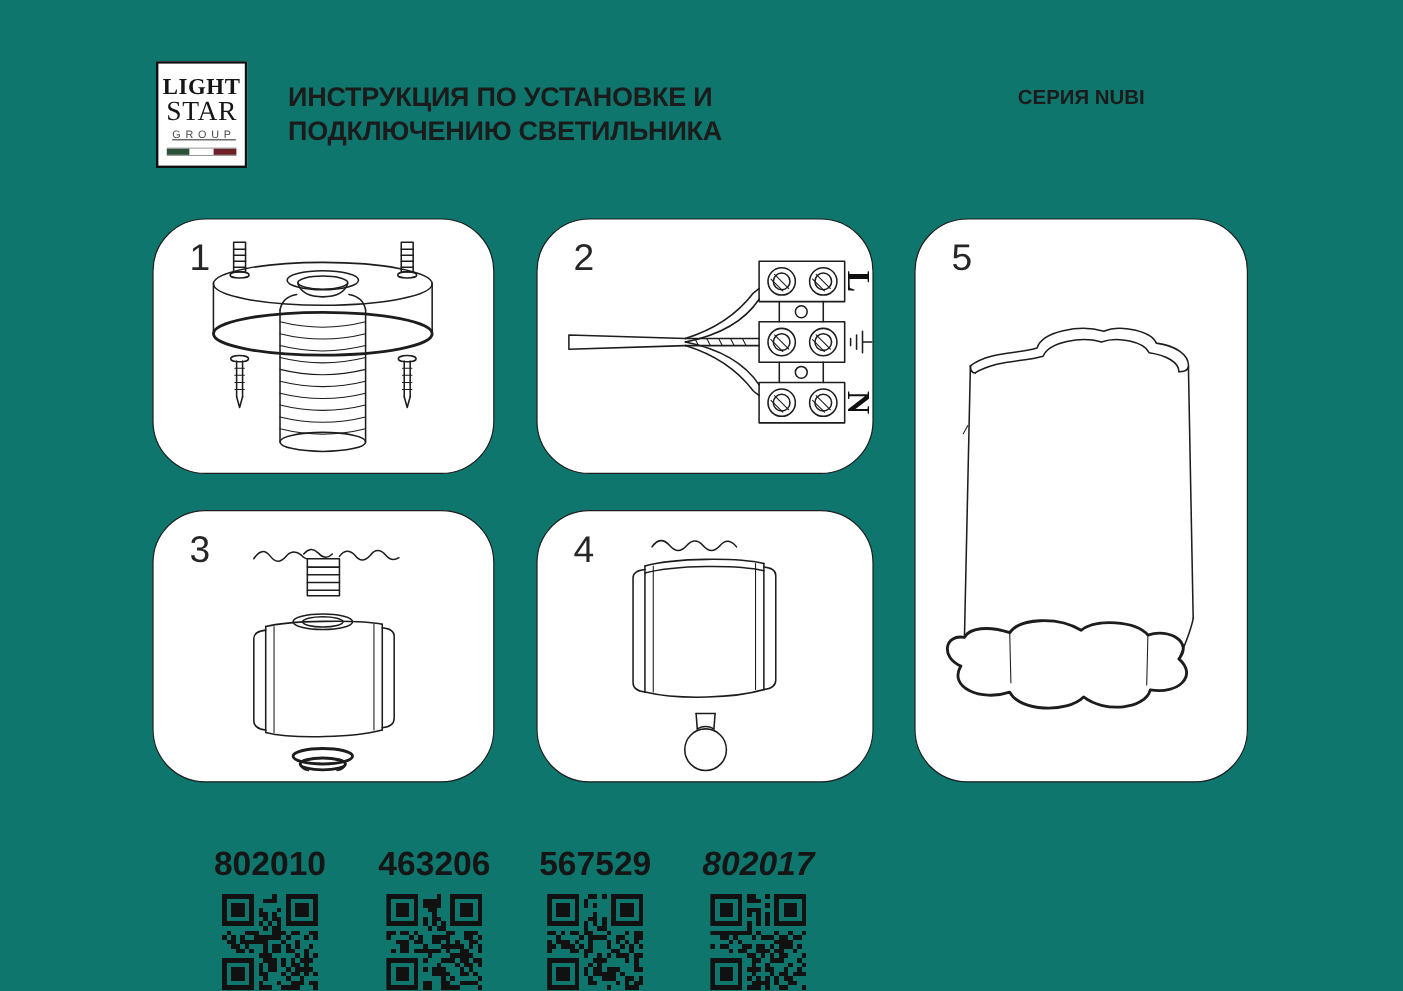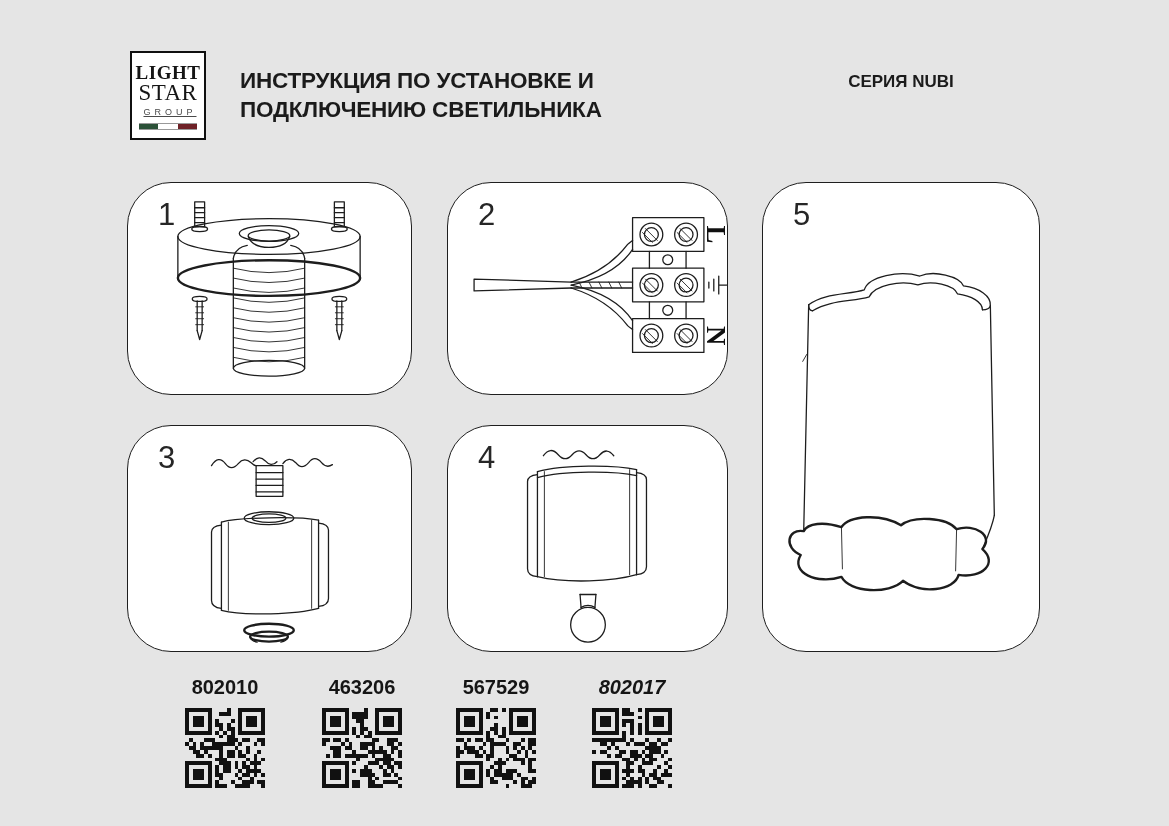--- a/index.html
+++ b/index.html
@@ -1,17 +1,17 @@
 <!DOCTYPE html>
 <html><head>
 <meta charset="utf-8">
 <style>
   html,body{margin:0;padding:0;background:#ffffff;}
   .page{
-    position:relative;width:1169px;height:826px;background:#e5e5e5;
+    position:relative;width:1169px;height:826px;background:#0f766e;
     font-family:"Liberation Sans",sans-serif;color:#1c1c1c;overflow:hidden;
   }
   
   .logo{
     position:absolute;left:130px;top:51px;width:76px;height:89px;
     border:2px solid #101010;box-sizing:border-box;text-align:center;
     padding-top:10px;background:#fff;
   }
   .logo-light{font-family:"Liberation Serif",serif;font-weight:bold;font-size:19px;line-height:19px;letter-spacing:.5px;color:#151515;}
   .logo-star{font-family:"Liberation Serif",serif;font-weight:normal;font-size:23px;line-height:22px;letter-spacing:.5px;color:#151515;}
@@ -43,21 +43,21 @@
   .ln{stroke:#1d1d1d;stroke-width:1.3;fill:none;stroke-linecap:round;stroke-linejoin:round;}
   .bd{stroke-width:2.4;}
   .thin{stroke-width:0.9;}
   .wl{font-family:"Liberation Serif",serif;font-size:27px;font-weight:bold;fill:#101010;text-anchor:middle;dominant-baseline:central;}
   
   .qr-item{position:absolute;width:110px;text-align:center;margin:0;}
   .qr-item-1{left:170px;top:676px;}
   .qr-item-2{left:307px;top:676px;}
   .qr-item-3{left:441px;top:676px;}
   .qr-item-4{left:577px;top:676px;font-style:italic;}
-  .qr-code-label{font-size:20px;font-weight:bold;color:#151515;}
+  .qr-code-label{font-size:28px;font-weight:bold;color:#151515;margin-top:28px;}
   .qr-box{margin:9px auto 0;width:80px;height:80px;}
 </style>
 </head>
 <body>
 
 <div class="page">
 
   <div class="logo">
     <div class="logo-light">LIGHT</div>
     <div class="logo-star">STAR</div>

